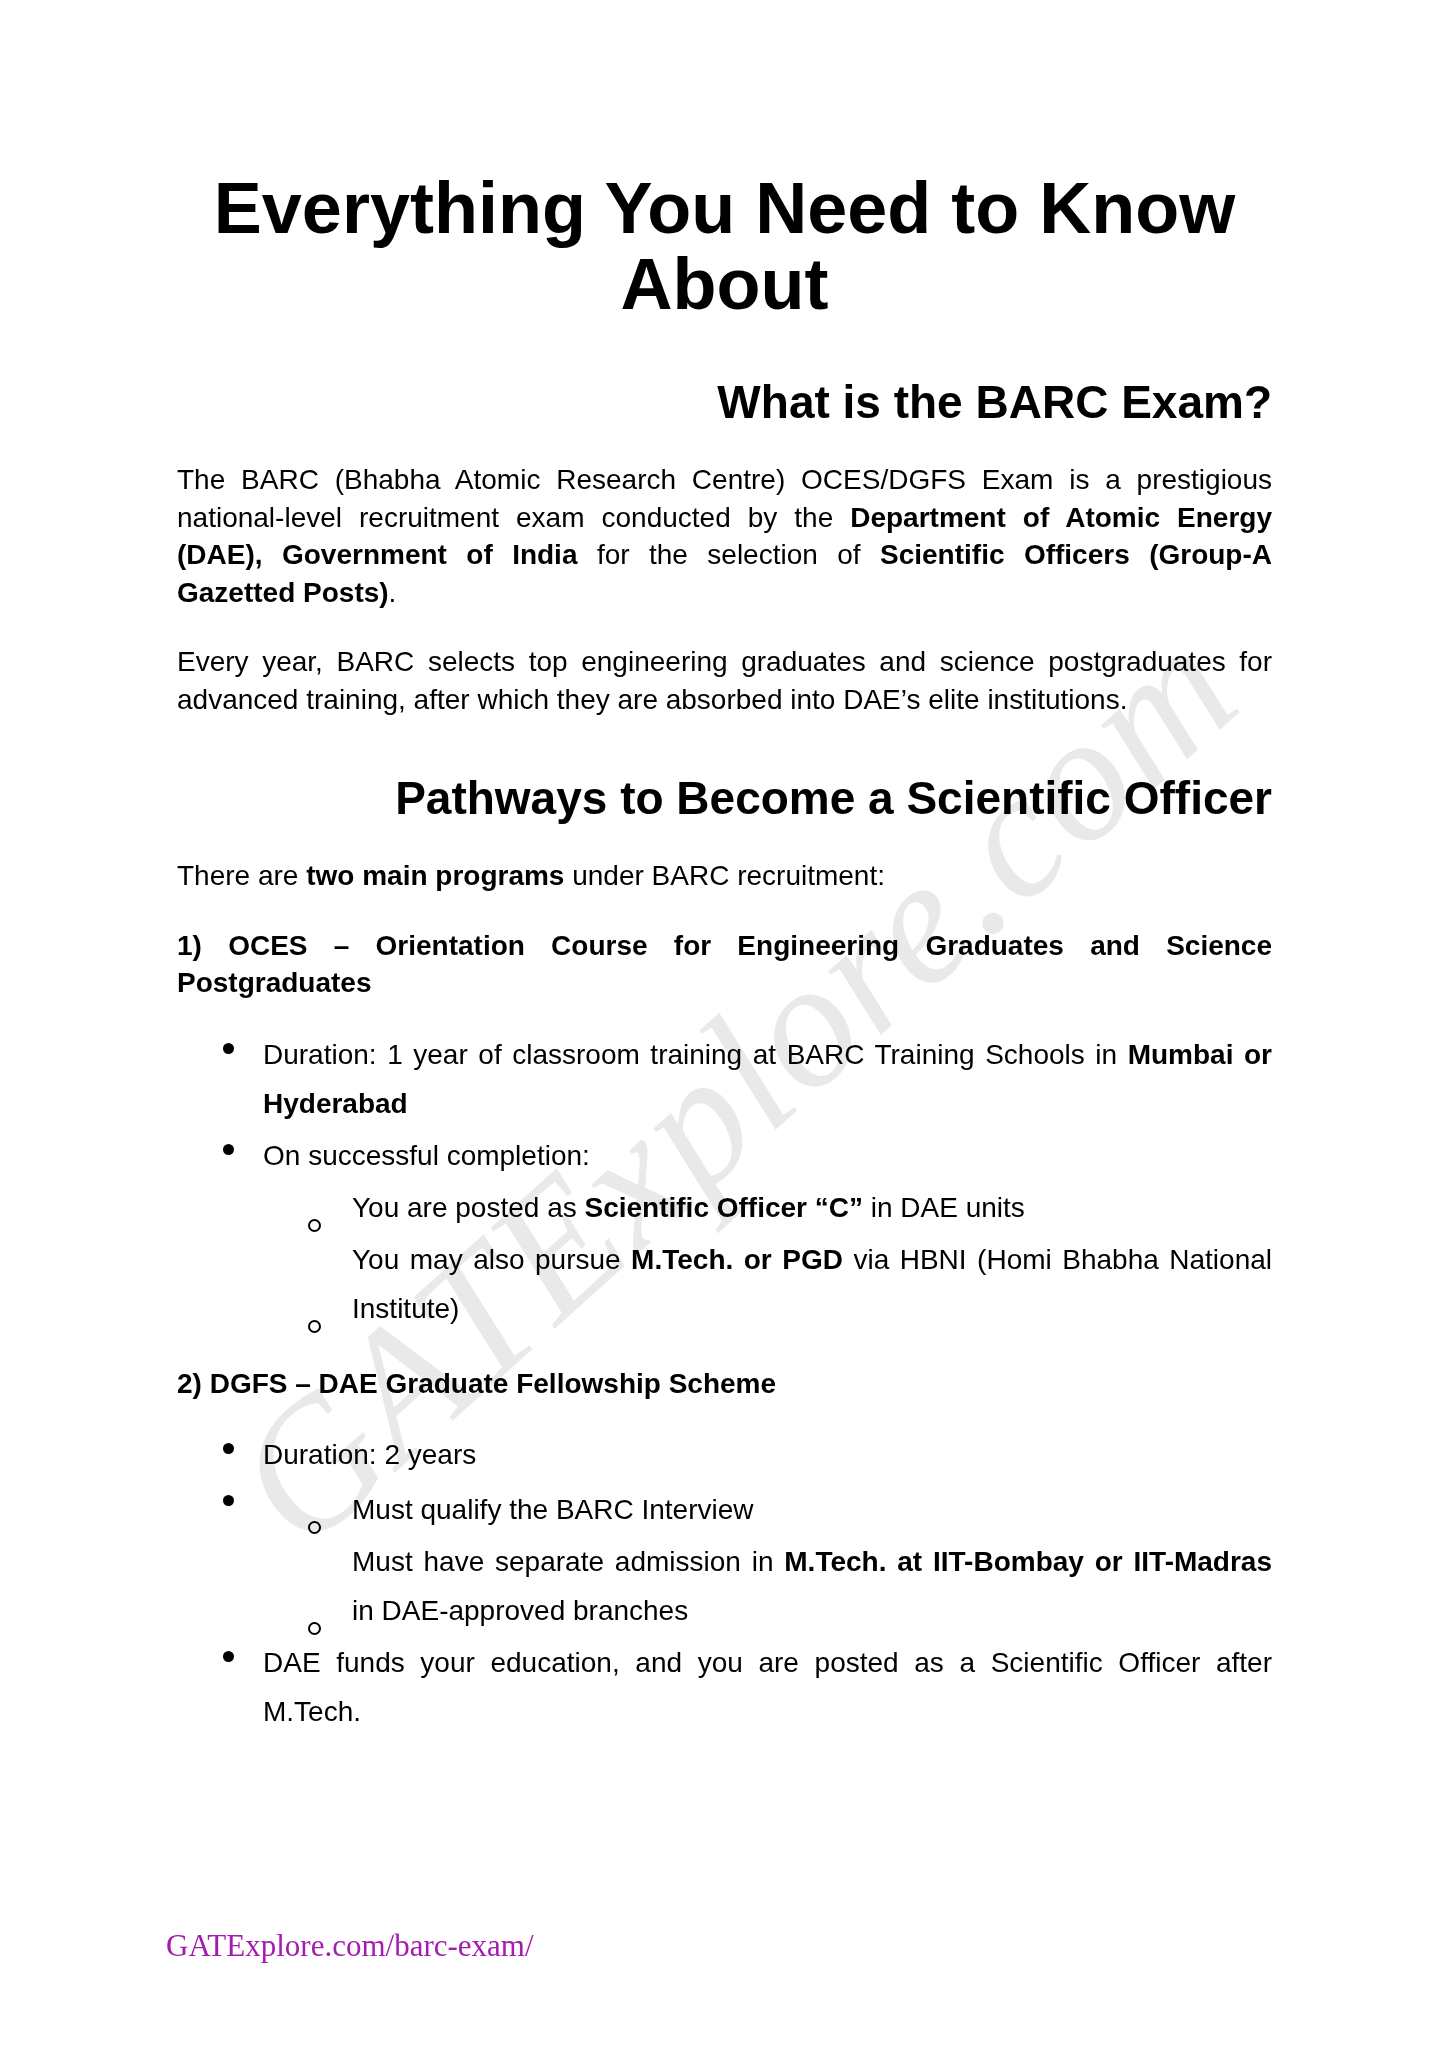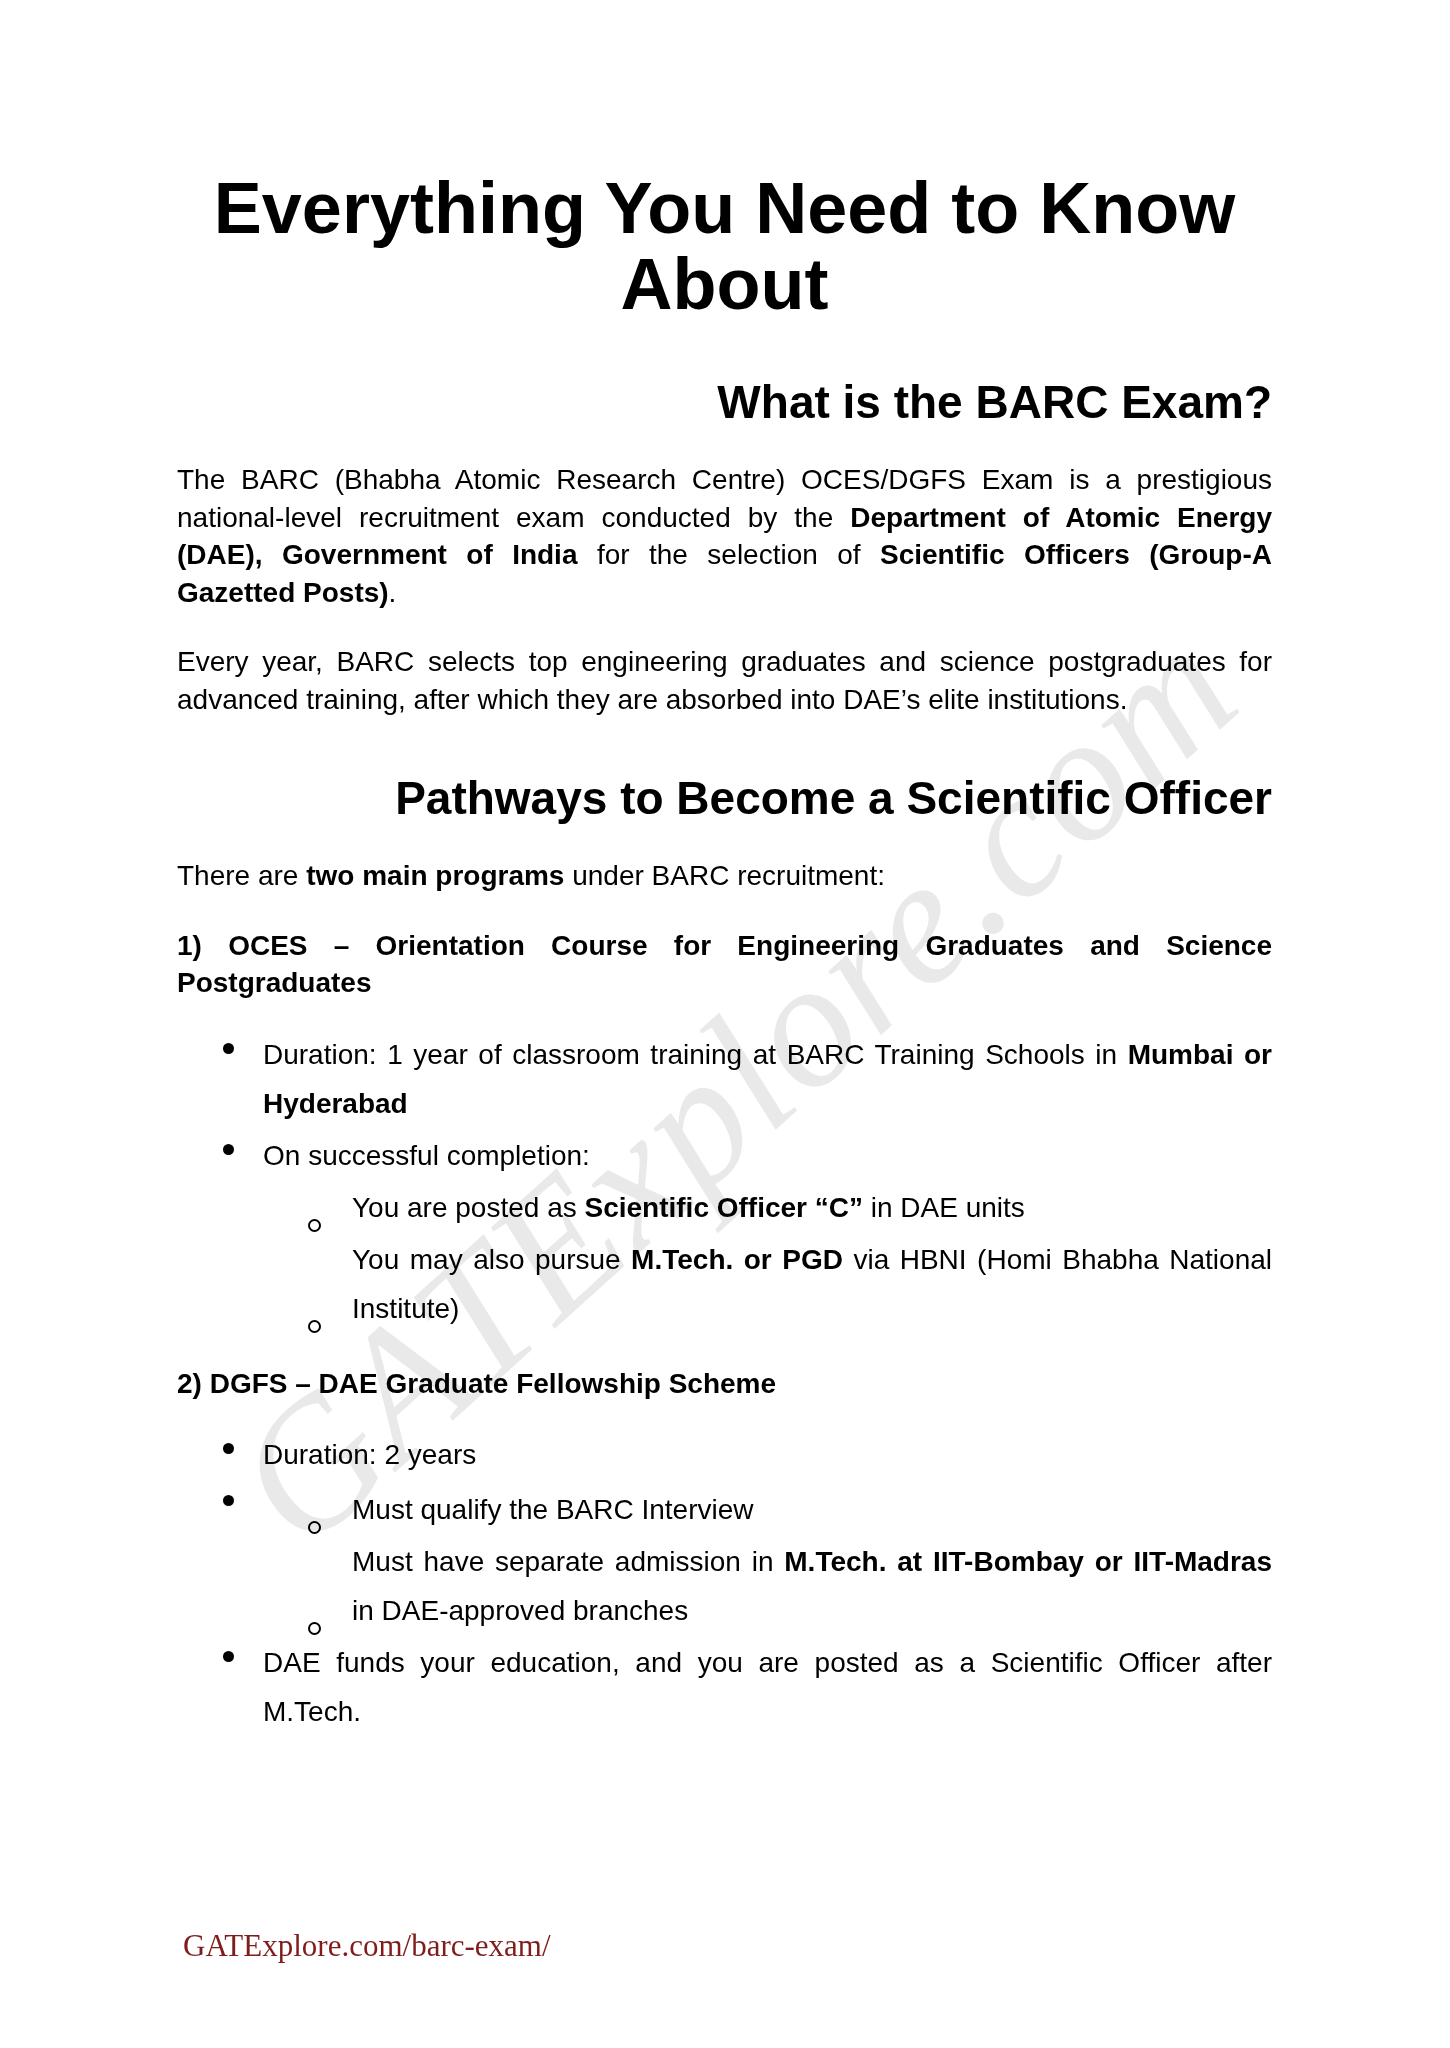--- a/index.html
+++ b/index.html
@@ -82,26 +82,26 @@
   .circ {
     display: block;
     width: 9px; height: 9px;
     border: 2.5px solid #000;
     border-radius: 50%;
     background: transparent;
     margin-top: 12px;
   }
   .footer {
     position: absolute;
-    left: 183px;
+    left: 166px;
     top: 1928px;
     z-index: 1;
     font-family: "Liberation Serif", "DejaVu Serif", serif;
     font-size: 31px;
-    color: #7f1d1d;
+    color: #a21caf;
   }
 </style>
 </head>
 <body>
 
 <div class="page">
 
   <div class="watermark">GATExplore.com</div>
 
   <div class="content">

